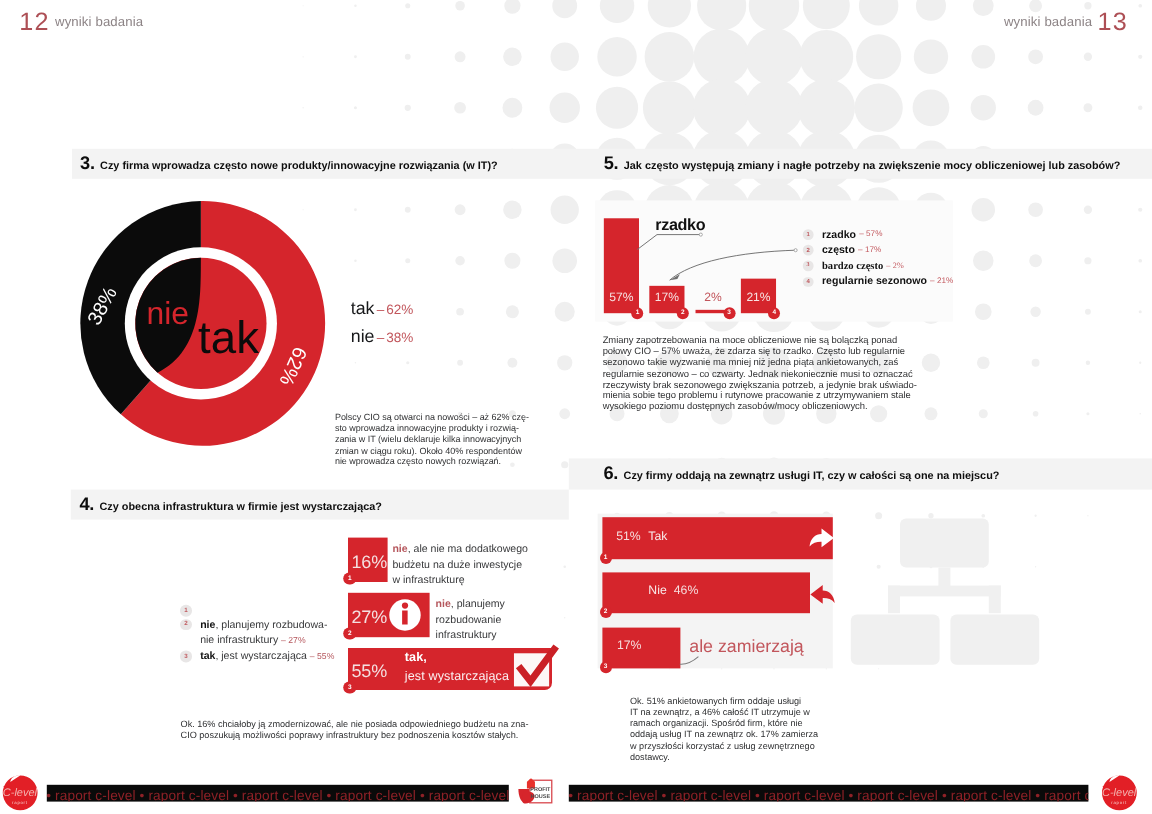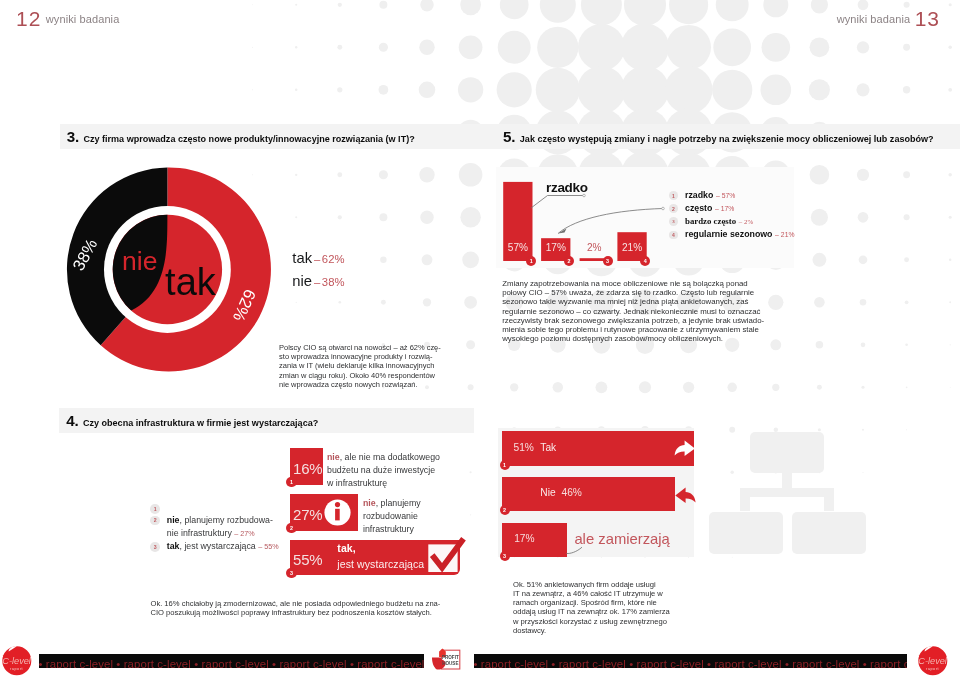--- a/index.html
+++ b/index.html
@@ -472,20 +472,26 @@
           <div><span style="font-weight: 700; color: rgb(17, 17, 17);">tak</span><span>, jest wystarczająca </span><span style="color: rgb(181, 86, 92); font-size: 7.2px;">– </span><span style="color: rgb(181, 86, 92); font-size: 7.2px;">55%</span></div>
         </div>
     </div>
   </div>
 
   <div class="para" style="left:150.5px;top:599px;width:295px;font-size:7.62px;line-height:9.3px;">
       <div>Ok. 16% chciałoby ją zmodernizować, ale nie posiada odpowiedniego budżetu na zna-</div>
       <div>CIO poszukują możliwości poprawy infrastruktury bez podnoszenia kosztów stałych.</div>
     </div>
 
+  <div class="qband" style="left:473.8px;top:381.7px;width:486.2px;height:26.2px;">
+    <div class="qinner" style="left:29.1px;top:3.5px;">
+      <span class="qnum">6.</span>
+      <span class="qtitle">Czy firmy oddają na zewnątrz usługi IT, czy w całości są one na miejscu?</span>
+    </div>
+  </div>
 
   <div class="abs" style="left:498px;top:428px;width:196px;height:129px;background:#f4f4f4;"></div>
 
   <div class="redbar" style="left:502.2px;top:431.3px;width:191.7px;height:34.5px;"></div>
   <div class="abs" style="left:513.5px;top:442.6px;font-size:10.2px;color:#f6dddd;line-height:1;">51%</div>
   <div class="abs" style="left:540.3px;top:442.6px;font-size:10.2px;color:#f9eaea;line-height:1;">Tak</div>
   <div class="redbadge" style="left:499.6px;top:459.9px;width:10px;height:10px;">
       <span>1</span>
     </div>
   <svg class="abs" style="left:673px;top:439px" width="24" height="20" viewBox="0 0 24 20">
@@ -506,21 +512,21 @@
   <div class="abs" style="left:514.2px;top:534px;font-size:10.2px;color:#f6dddd;line-height:1;">17%</div>
   <div class="abs" style="left:539.8px;top:534px;font-size:10.2px;color:#f9eaea;line-height:1;padding-left:40px;">Nie,</div>
   <div class="redbadge" style="left:499.6px;top:551.4px;width:10px;height:10px;">
       <span>3</span>
     </div>
   <div class="abs" style="left:574.4px;top:531.5px;font-size:14.8px;color:#c2565c;line-height:1;">ale zamierzają</div>
   <svg class="abs" style="left:560px;top:540px" width="30" height="22" viewBox="0 0 30 22" fill="none">
     <path d="M6.5 13.5 C10.5 13.8 16.5 12.0 22 7.2" stroke="#7d7d7d" stroke-width="0.9"></path>
   </svg>
 
-  <div class="para" style="left:513px;top:579.5px;width:160px;font-size:7.61px;line-height:9.28px;">
+  <div class="para" style="left:525px;top:579.5px;width:160px;font-size:7.61px;line-height:9.28px;">
       <div>Ok. 51% ankietowanych firm oddaje usługi</div>
       <div>IT na zewnątrz, a 46% całość IT utrzymuje w</div>
       <div>ramach organizacji. Spośród firm, które nie</div>
       <div>oddają usług IT na zewnątrz ok. 17% zamierza</div>
       <div>w przyszłości korzystać z usług zewnętrznego</div>
       <div>dostawcy.</div>
     </div>
 
   <div class="ribbon" style="left:39px;top:654.4px;width:385px;height:13.3px;">
     <span style="position:relative;left:-0.5px;top:-0.7px;"> • raport c-level • raport c-level • raport c-level • raport c-level • raport c-level • raport c-level • raport c-level • raport c-level • raport c-level • raport c-level • raport c-level • raport c-level • raport c-level • raport c-level</span>

